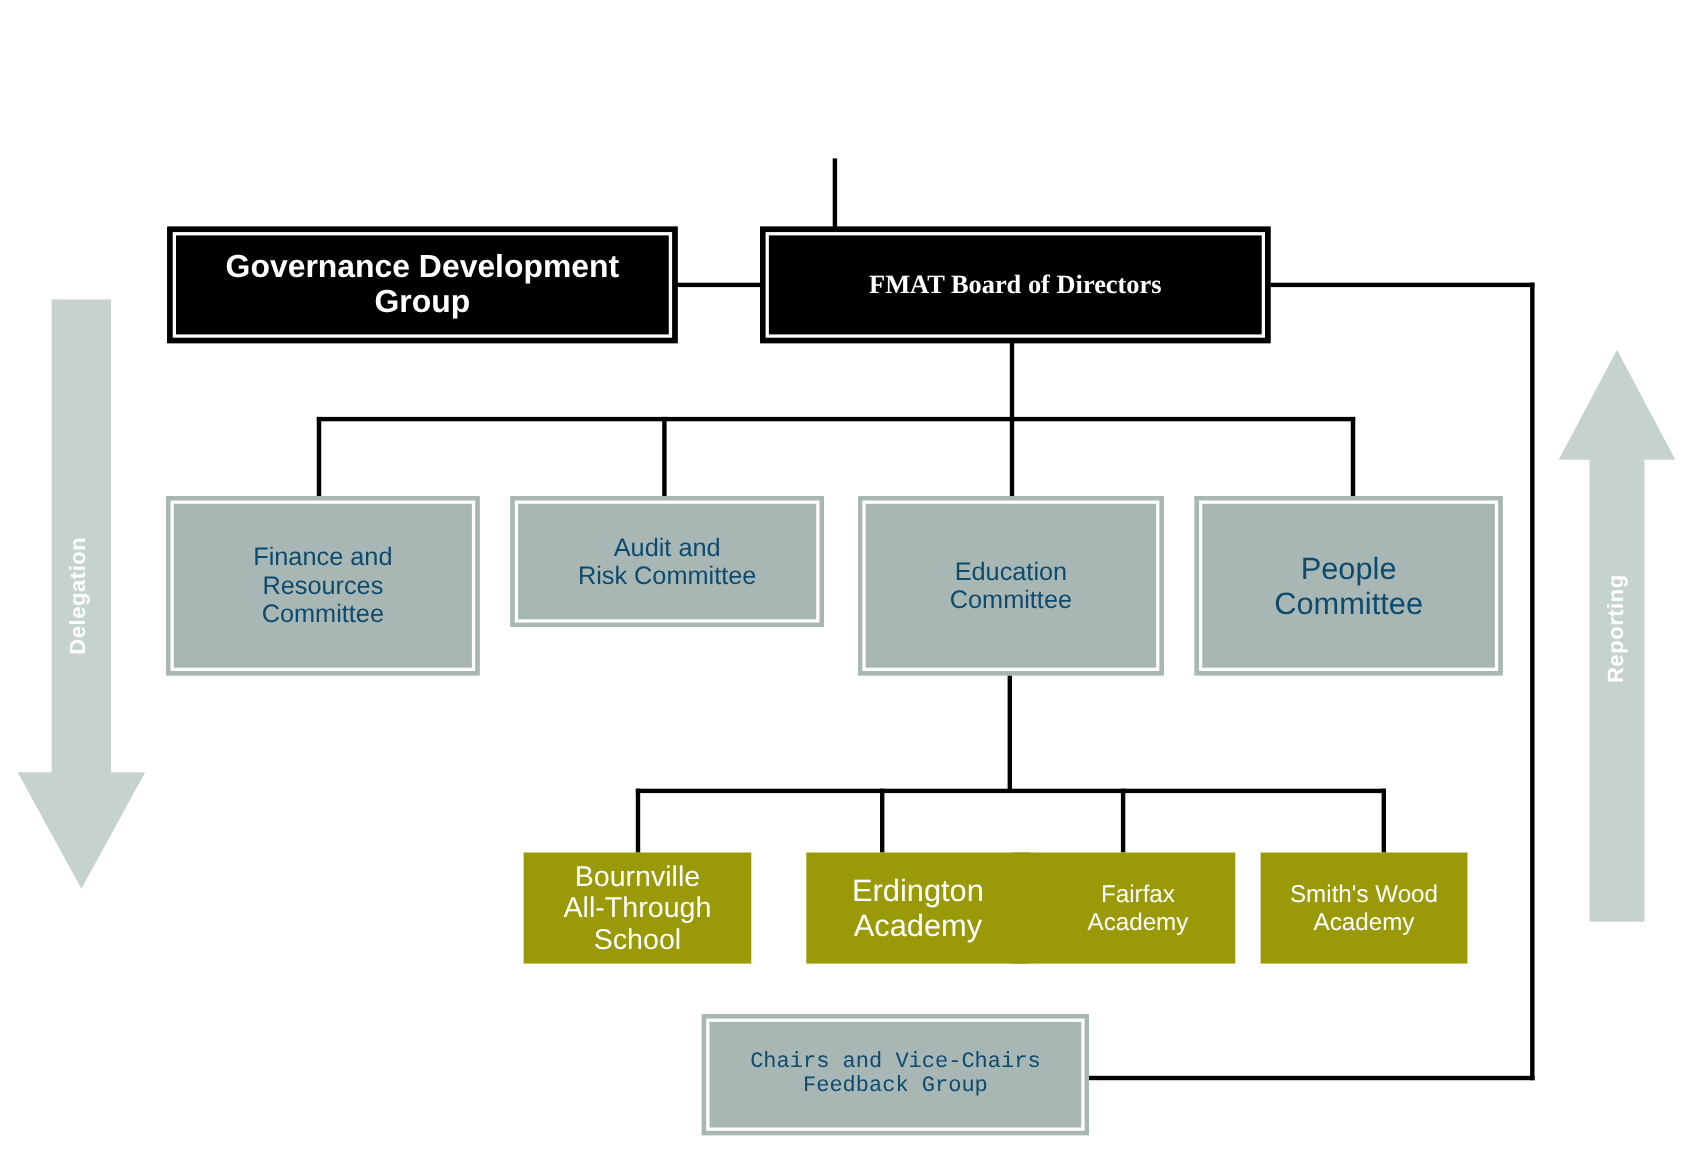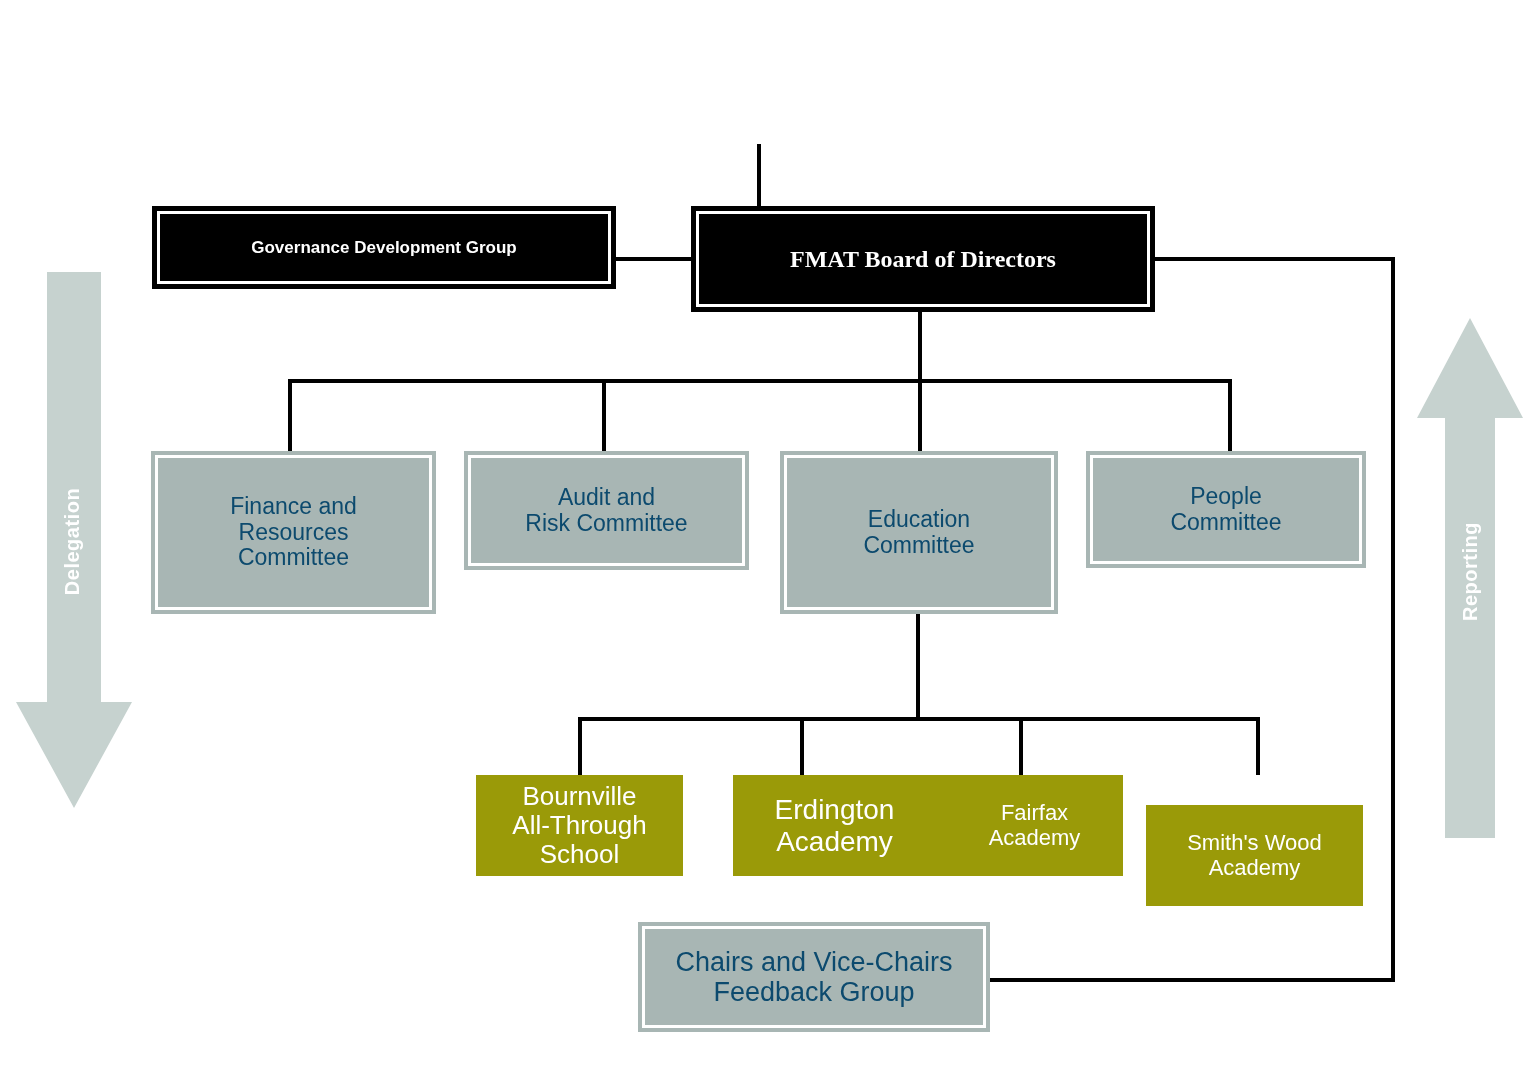--- a/index.html
+++ b/index.html
@@ -141,21 +141,21 @@
     <polygon points="33,0 87,0 87,430 118,430 60,536 2,430 33,430" fill="#c6d2cf"></polygon>
   </svg>
   <div class="arrow-text" style="left:12px; top:530px; width:120px; text-align:center; transform: rotate(-90deg);">Delegation</div>
 
   <svg class="arrow" style="left:1415px; top:318px;" width="110" height="522" viewBox="0 0 110 522">
     <polygon points="55,0 108,100 80,100 80,520 30,520 30,100 2,100" fill="#c6d2cf"></polygon>
   </svg>
   <div class="arrow-text" style="left:1410px; top:560px; width:120px; text-align:center; transform: rotate(-90deg);">Reporting</div>
 
 
-  <div class="node black" style="left:152px; top:206px; width:464px; height:83px; font-size:17px;">
+  <div class="node black" style="left:152px; top:206px; width:464px; height:106px; font-size:29px;">
     <div class="inner">
       <span class="label">Governance Development Group</span>
     </div>
   </div>
 
   <div class="node black" style="left:691px; top:206px; width:464px; height:106px; font-size:24px;font-family:Liberation Serif, serif;">
     <div class="inner">
       <span class="label">FMAT Board of Directors</span>
     </div>
   </div>
@@ -175,21 +175,21 @@
     </div>
   </div>
 
   <div class="node grey" style="left:780px; top:451px; width:278px; height:163px; font-size:23px;">
     <div class="inner">
       <span class="label">Education
 Committee</span>
     </div>
   </div>
 
-  <div class="node grey" style="left:1086px; top:451px; width:280px; height:117px; font-size:23px;">
+  <div class="node grey" style="left:1086px; top:451px; width:280px; height:163px; font-size:28px;">
     <div class="inner">
       <span class="label">People
 Committee</span>
     </div>
   </div>
 
   <div class="node olive" style="left:476px; top:775px; width:207px; height:101px; font-size:26px;">
     <div class="inner">
       <span class="label">Bournville
 All-Through
@@ -204,27 +204,27 @@
     </div>
   </div>
 
   <div class="node olive" style="left:920px; top:775px; width:203px; height:101px; font-size:22px;padding-left:26px;">
     <div class="inner">
       <span class="label">Fairfax
 Academy</span>
     </div>
   </div>
 
-  <div class="node olive" style="left:1146px; top:775px; width:217px; height:101px; font-size:22px;margin-top:30px;">
+  <div class="node olive" style="left:1146px; top:775px; width:188px; height:101px; font-size:22px;">
     <div class="inner">
       <span class="label">Smith's Wood
 Academy</span>
     </div>
   </div>
 
-  <div class="node grey" style="left:638px; top:922px; width:352px; height:110px; font-size:27px;">
+  <div class="node grey" style="left:638px; top:922px; width:352px; height:110px; font-size:20px;font-family:Liberation Mono, monospace;">
     <div class="inner">
       <span class="label">Chairs and Vice-Chairs
 Feedback Group</span>
     </div>
   </div>
 
 </div>
 
 </body></html>

